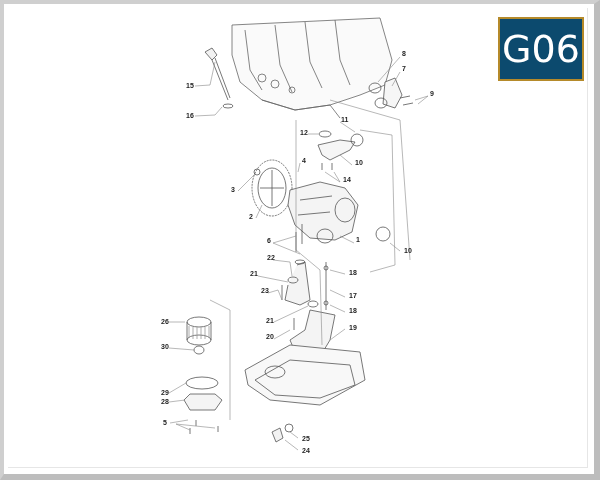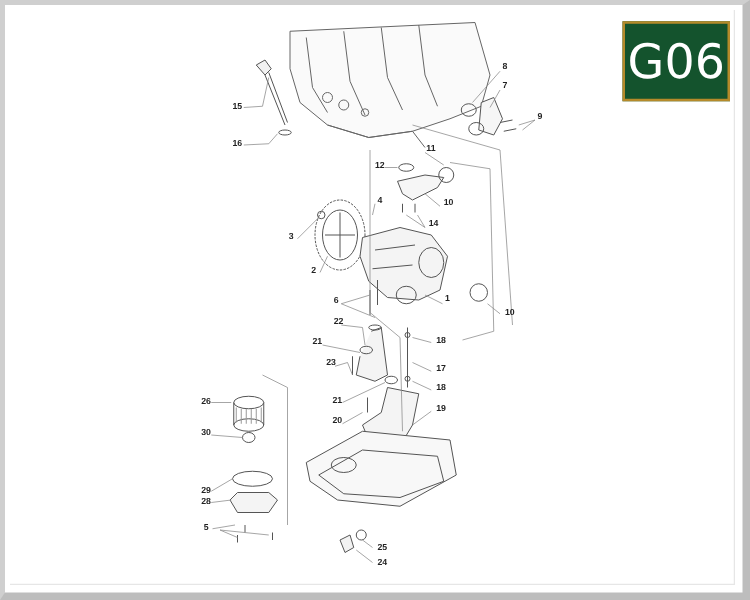--- a/index.html
+++ b/index.html
@@ -1,20 +1,20 @@
 <!DOCTYPE html>
 <html><head>
 <meta charset="utf-8">
 <style>
   html, body { margin: 0; padding: 0; }
   body { width: 600px; height: 480px; background: #ffffff; position: relative; overflow: hidden; font-family: "Liberation Sans", sans-serif; }
   .frame { position: absolute; left: 0; top: 0; width: 600px; height: 480px; box-sizing: border-box;
     border-top: 4px solid #cfcfcf; border-left: 4px solid #cfcfcf; border-right: 6px solid #bdbdbd; border-bottom: 6px solid #bdbdbd; }
   .frame-inner { position: absolute; left: 4px; top: 4px; right: 6px; bottom: 6px; border-right: 1px solid #e6e6e6; border-bottom: 1px solid #e6e6e6; }
-  .badge { position: absolute; left: 498px; top: 17px; width: 86px; height: 64px; background: #14532d;
+  .badge { position: absolute; left: 498px; top: 17px; width: 86px; height: 64px; background: #0c4a6e;
     border: 2px solid #b58a2a; box-sizing: border-box; color: #ffffff; font-size: 38px; line-height: 60px; text-align: center;
     font-family: "DejaVu Sans", sans-serif; }
   svg.diagram { position: absolute; left: 0; top: 0; }
   .lbl { position: absolute; font-size: 7px; font-weight: bold; color: #222; font-family: "Liberation Sans", sans-serif; }
 </style>
 </head>
 <body>
 
 <div class="frame">
     <div class="frame-inner"></div>

